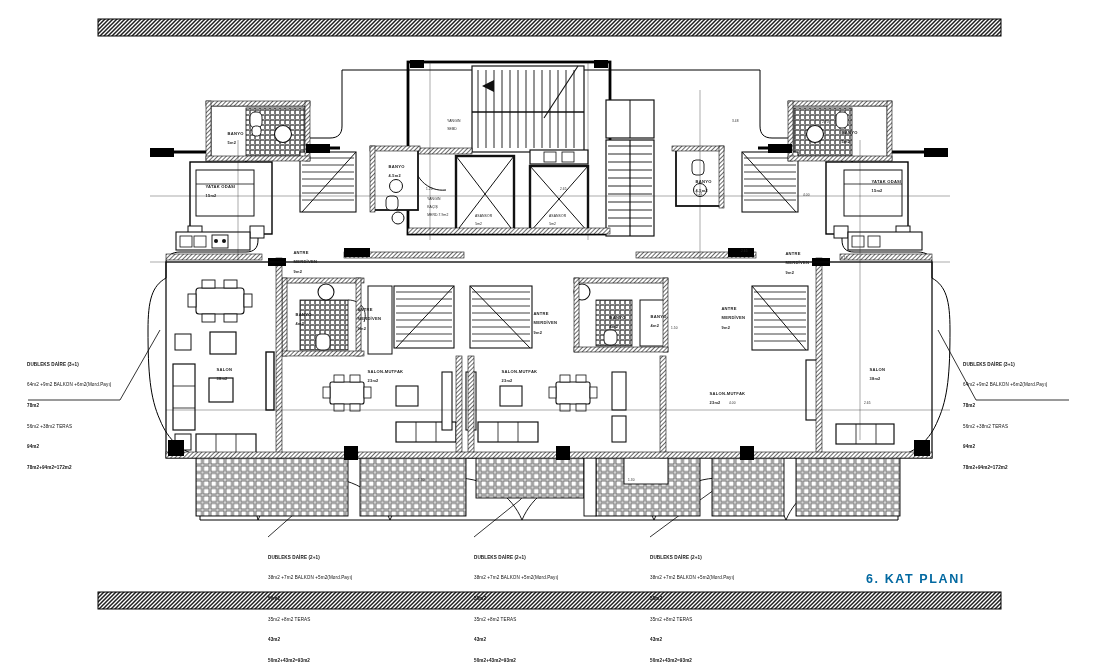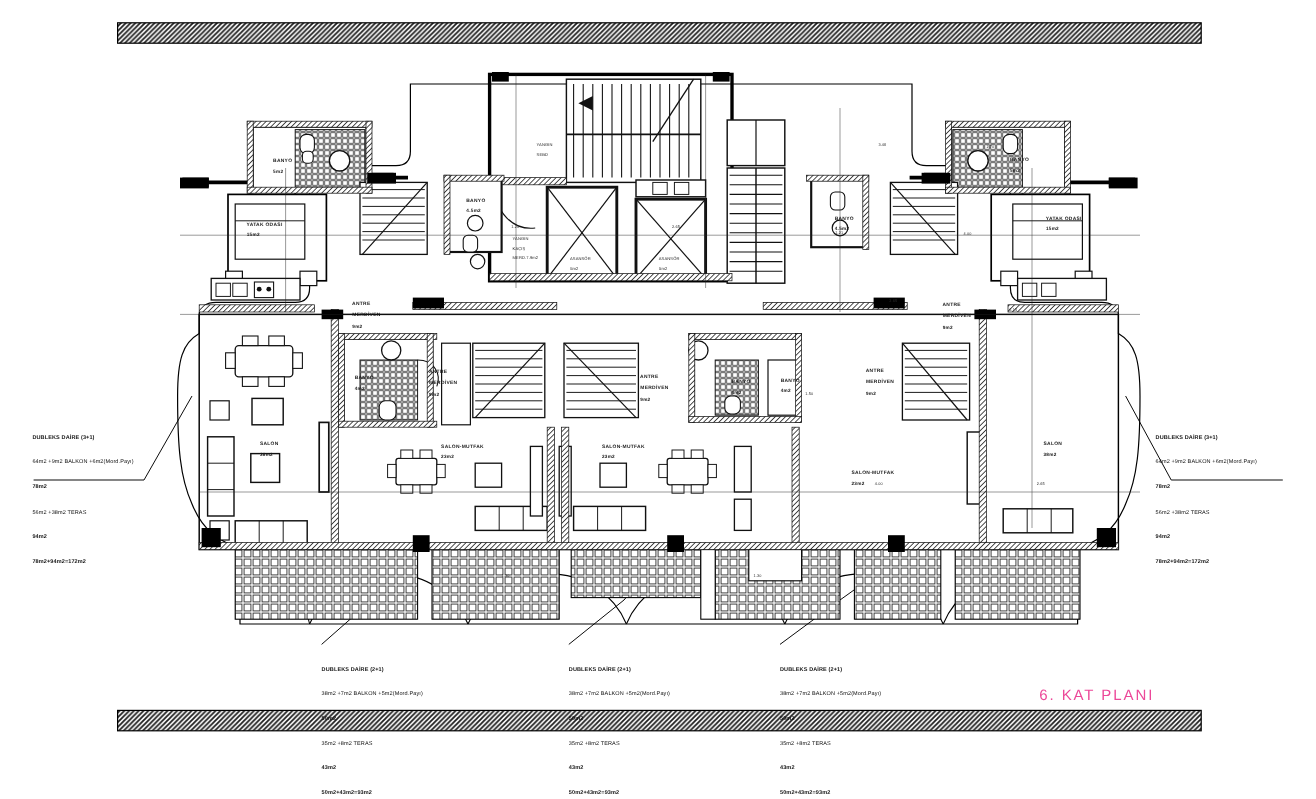--- a/index.html
+++ b/index.html
@@ -24,22 +24,22 @@
   .room .a2{font-size:3.9px;font-weight:700;}
   .tiny{font-size:3.4px;}
   .dim{font-size:3.2px;color:#2a2a2a;}
 
   .legend{font-size:4.6px;line-height:1.5;color:#111;}
   .legend b{font-weight:700;}
   .legend .hdr{font-weight:700;letter-spacing:.1px;}
 
   .title{
     position:absolute;
-    font-size:12.5px;font-weight:400;letter-spacing:1.6px;
-    color:#ec4899;
+    font-size:12.5px;font-weight:700;letter-spacing:1.6px;
+    color:#0369a1;
   }
 </style>
 </head>
 <body>
 
 <div id="stage">
 
   <svg class="plan" viewBox="0 0 1097 666">
     <defs>
 

